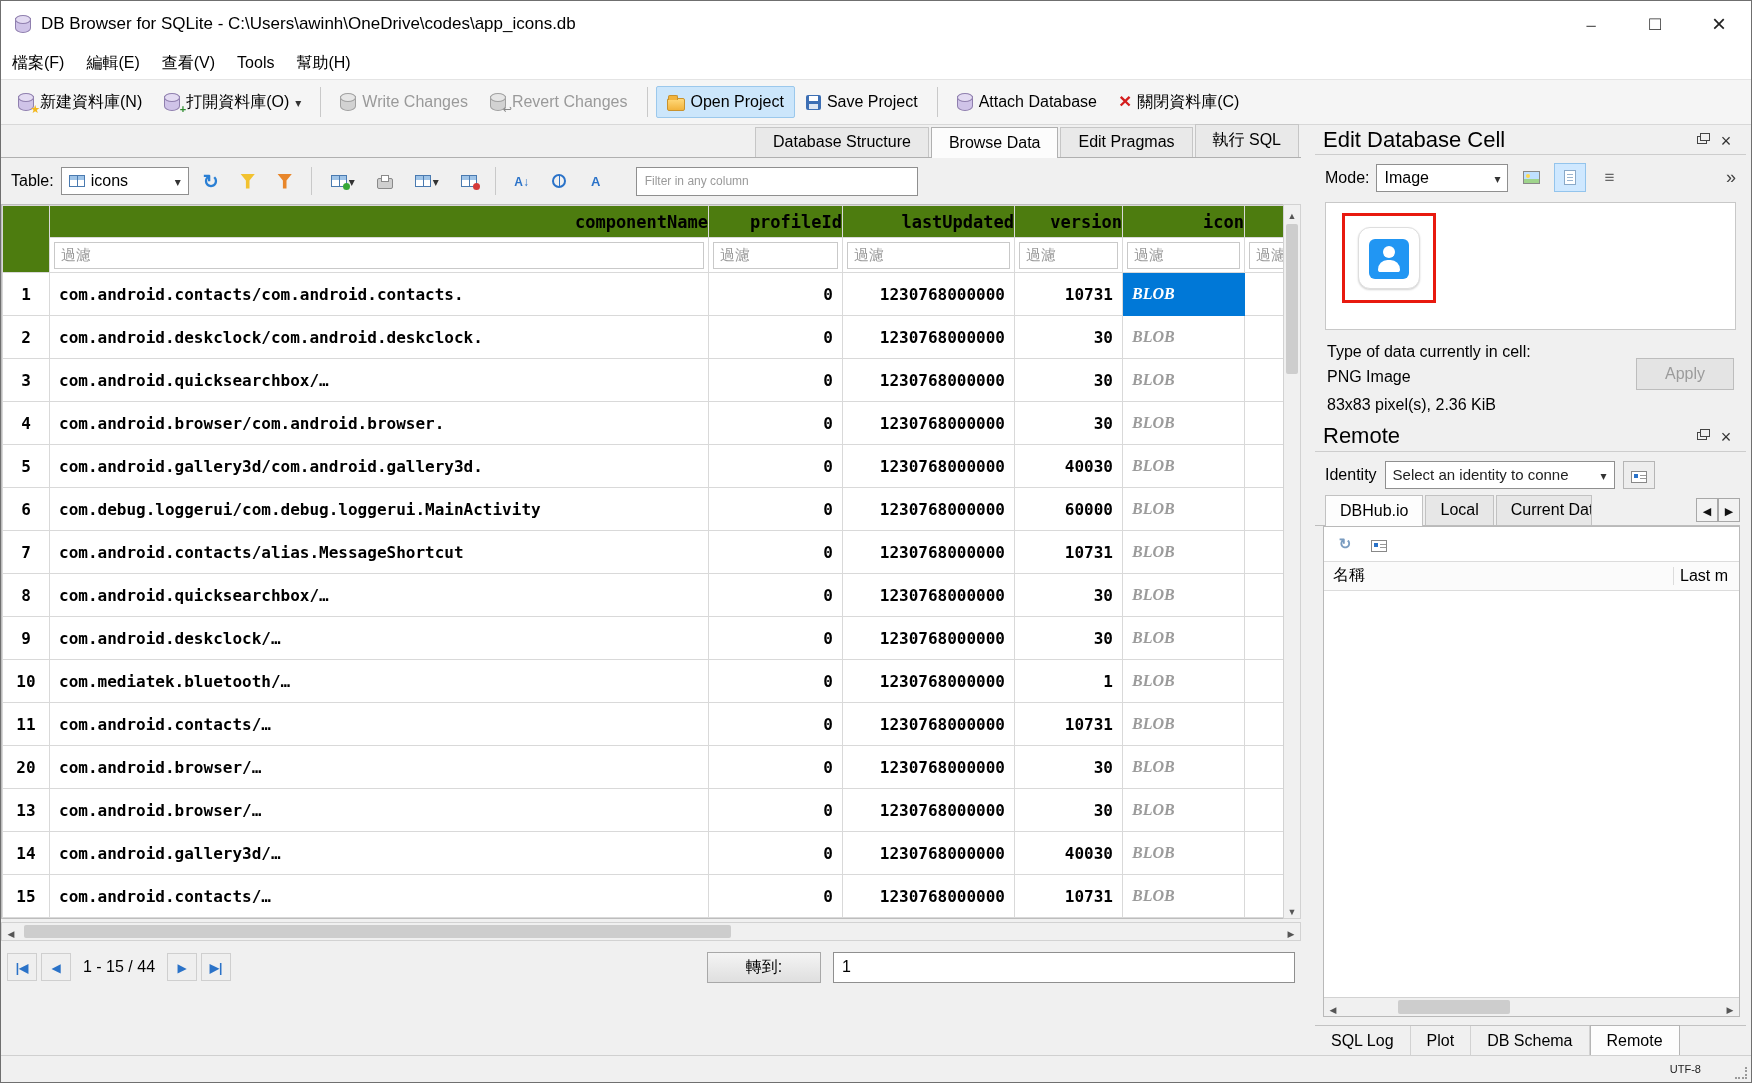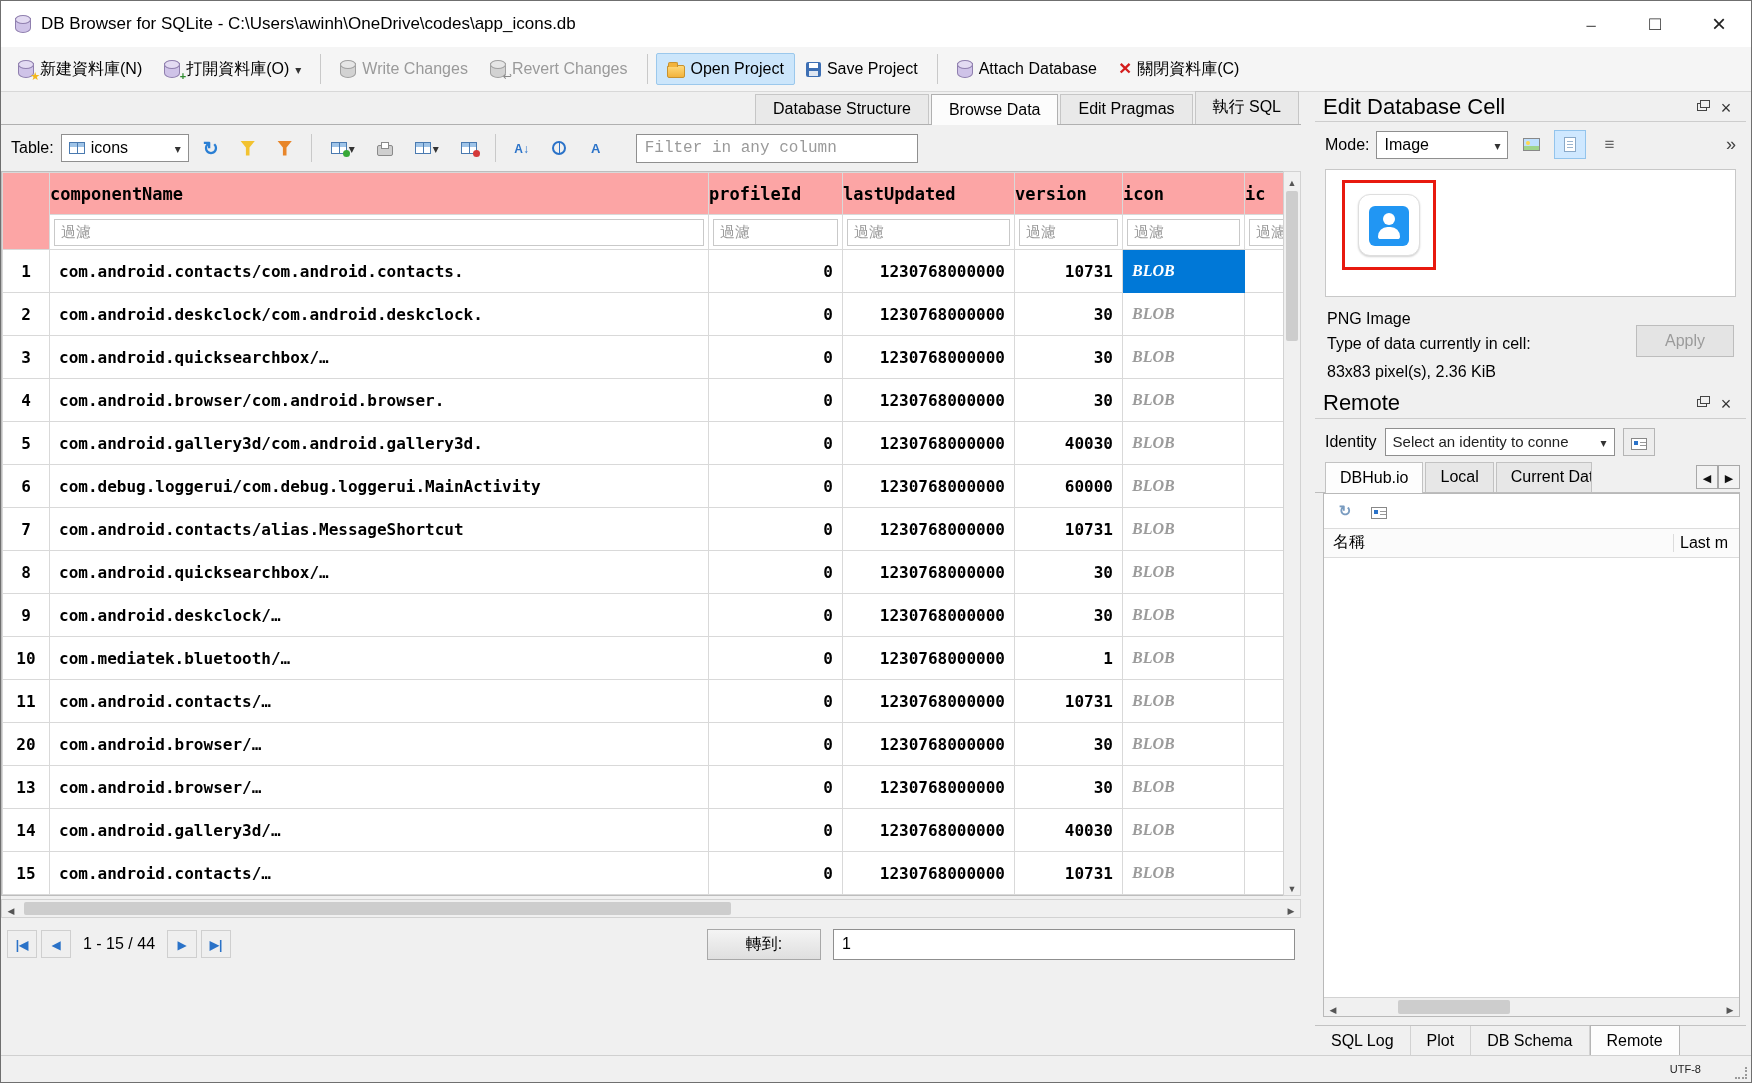--- a/index.html
+++ b/index.html
@@ -93,29 +93,29 @@
   .tab.active { background:#fcfcfc; border-color:#b0b0b0; position:relative; top:1px; padding-top:6px; }
 
   
   .browse-bar { height:46px; flex:0 0 auto; display:flex; align-items:center; gap:7px; padding:0 10px; background:#f0f0f0; font-size:16px; }
   .combo { display:flex; align-items:center; gap:6px; background:#fff; border:1px solid #8f8f8f; height:28px; padding:0 7px; cursor:default; }
   .table-combo { width:128px; }
   .combo .combo-text { flex:1; overflow:hidden; white-space:nowrap; }
   .ibtn { display:flex; align-items:center; justify-content:center; width:30px; height:30px; border:1px solid transparent; background:transparent; cursor:default; }
   .ibtn-w { width:40px; gap:2px; }
   .vsep { width:1px; height:28px; background:#c9c9c9; margin:0 4px; }
-  .filter-input { width:282px; height:29px; border:1px solid #8f8f8f; background:#fff; font-family:Liberation Mono, monospace; font-size:16px; padding:0 8px; margin-left:18px; }
+  .filter-input { width:282px; height:29px; border:1px solid #8f8f8f; background:#fff; font-family:Liberation Sans, sans-serif; font-size:12px; padding:0 8px; margin-left:18px; }
   .filter-input::placeholder { color:#9a9a9a; }
 
   
   .grid-zone { display:flex; flex:0 0 auto; background:#f0f0f0; }
   .table-wrap { width:1282px; overflow:hidden; background:#fff; border:1px solid #bdbdbd; border-right:none; }
   table.grid { border-collapse:collapse; table-layout:fixed; width:1322px; font-family:"DejaVu Sans Mono","Liberation Mono",monospace; }
   .grid th, .grid td { border:1px solid #d9d9d9; overflow:hidden; white-space:nowrap; }
-  .grid thead tr.hdr th { height:42px; font-size:17px; font-weight:bold; background:#fca5a5; text-align:left; position:relative; }
+  .grid thead tr.hdr th { height:32px; font-size:17px; font-weight:bold; background:#4d7c0f; text-align:right; position:relative; }
   th.corner { background:#f2f2f2; }
   .grid thead tr.filters th { height:35px; background:#fff; font-weight:normal; }
   .fbox { margin:3px 4px; height:27px; border:1px solid #c9c9c9; background:#fff; color:#9a9a9a; font-size:15px; display:flex; align-items:center; padding-left:6px; font-family:"Liberation Sans",sans-serif; }
   .grid tbody td { height:43px; font-size:16px; font-weight:bold; padding:0 9px; background:#fff; }
   .grid tbody td.rownum { text-align:center; padding:0 4px; }
   .grid tbody td.c-num { text-align:right; }
   .grid tbody td.c-blob { font-style:italic; color:#9b9b9b;font-family:Liberation Serif, serif; }
   .grid tbody td.c-blob.selected { background:#0078d7; color:#fff; border-color:#0078d7; }
   .red-box-col { position:absolute; left:-3px; top:-13px; width:128px; height:60px; border:3px solid #e8190f; z-index:5; pointer-events:none; }
 
@@ -202,20 +202,27 @@
         </span>
       <span class="win-btn">
           <span class="g-max"></span>
         </span>
       <span class="win-btn">
           <span class="g-close"></span>
         </span>
     </div>
   </div>
 
+  <div class="menubar">
+    <span class="menu-item">檔案(F)</span>
+    <span class="menu-item">編輯(E)</span>
+    <span class="menu-item">查看(V)</span>
+    <span class="menu-item">Tools</span>
+    <span class="menu-item">幫助(H)</span>
+  </div>
 
   <div class="toolbar">
     <div class="tbtn">
       <span class="ic ic-db">
           <span class="badge badge-star">★</span>
         </span>
       <span>新建資料庫(N)</span>
     </div>
     <div class="tbtn">
       <span class="ic ic-db">
@@ -576,22 +583,22 @@
             <div class="contact-icon">
               <div class="ci-badge">
                 <div class="ci-head"></div>
                 <div class="ci-body"></div>
               </div>
             </div>
           </div>
         </div>
         <div class="type-row">
           <div class="type-lines">
+            <div>Type of data currently in cell:</div>
             <div>PNG Image</div>
-            <div>Type of data currently in cell:</div>
           </div>
           <button class="apply-btn">Apply</button>
         </div>
         <div class="size-line">83x83 pixel(s), 2.36 KiB</div>
       </div>
 
       <div class="remote-dock">
         <div class="dock-header">
           <span class="dock-title">Remote</span>
           <span class="dock-btn">

